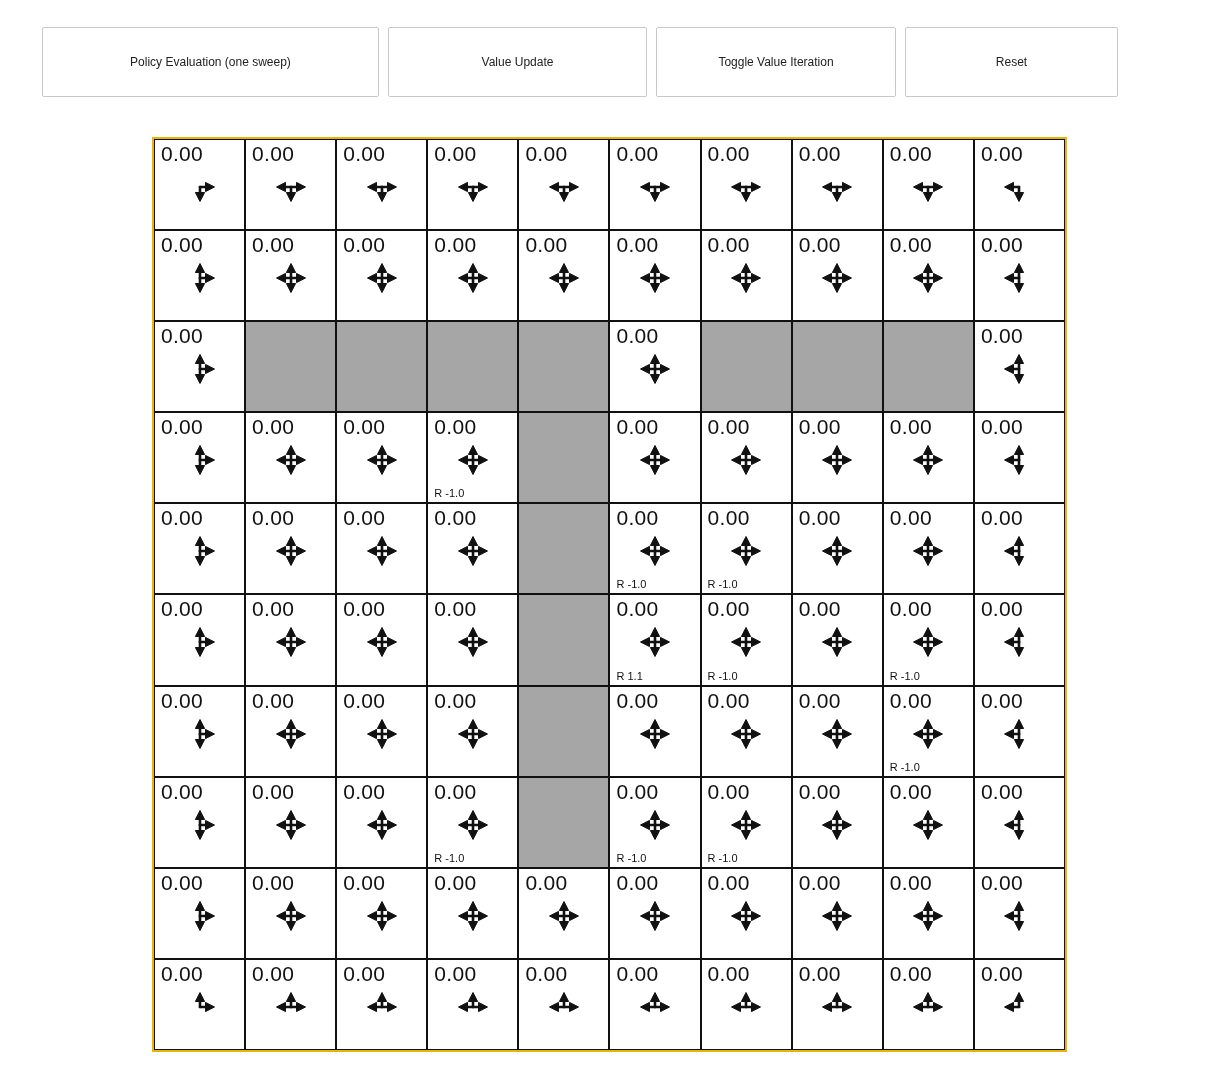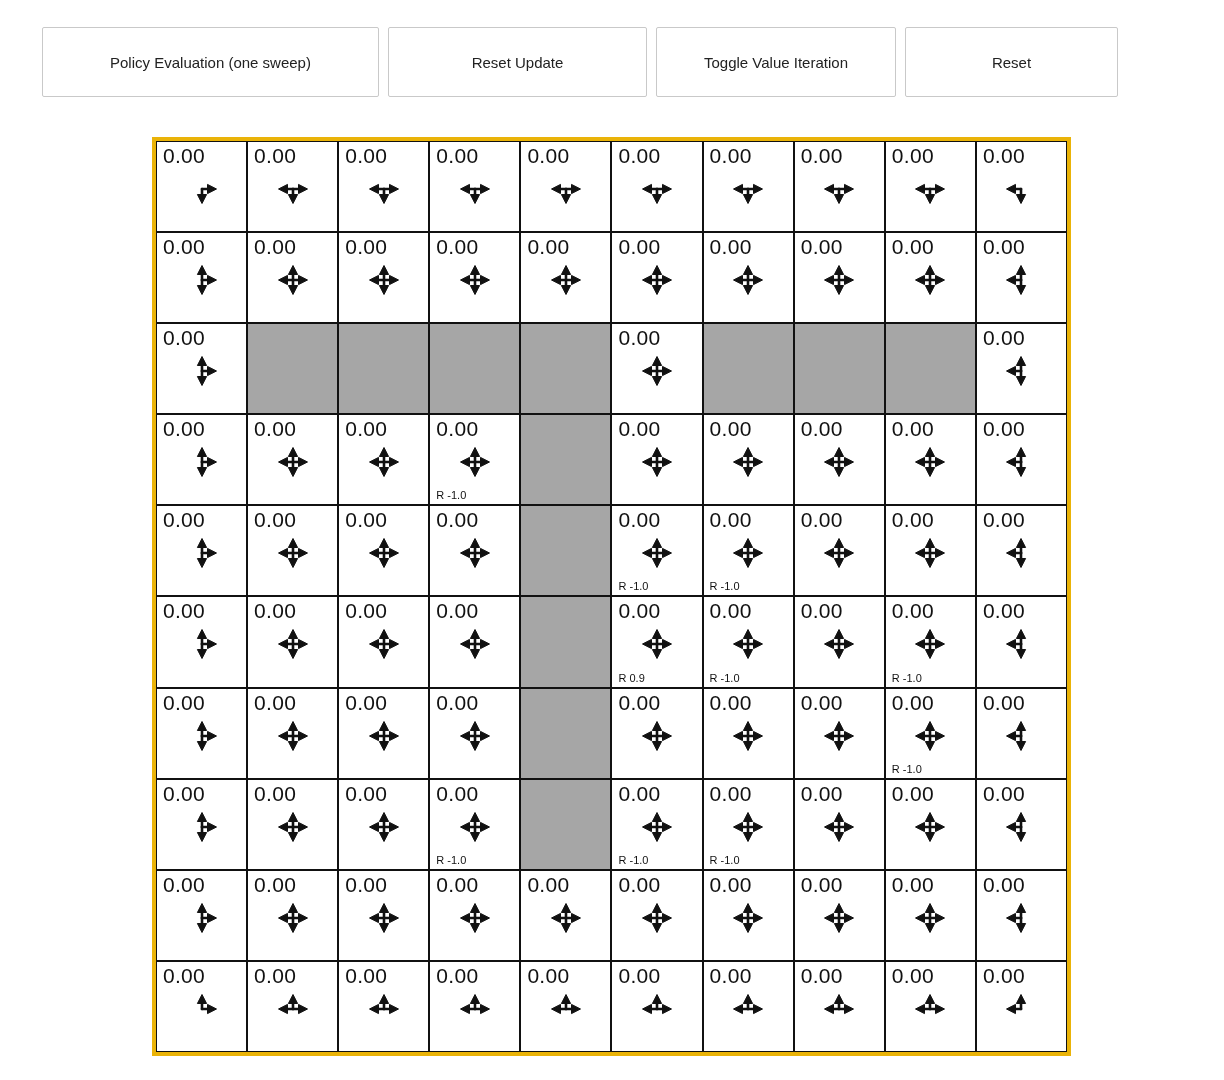--- a/index.html
+++ b/index.html
@@ -1,35 +1,35 @@
 <!DOCTYPE html>
 <html><head>
 <meta charset="utf-8">
 <style>
   html,body{margin:0;padding:0;width:1224px;height:1080px;background:#ffffff;
     font-family:"Liberation Sans", sans-serif;overflow:hidden;}
   .toolbar{position:absolute;left:42px;top:27px;display:flex;gap:9px;height:70px;}
   .toolbar button{background:#ffffff;border:1px solid #c9c9c9;border-radius:2px;
-    font-size:15px;color:#222;font-family:"Liberation Sans",sans-serif;cursor:pointer;padding:0;}
+    font-size:12px;color:#222;font-family:"Liberation Sans",sans-serif;cursor:pointer;padding:0;}
   .btn-1{width:337px;} .btn-2{width:259px;} .btn-3{width:240px;} .btn-4{width:213px;}
   .gridworld{position:absolute;left:152px;top:137px;width:911px;height:911px;
     display:grid;grid-template-columns:repeat(10,1fr);grid-template-rows:repeat(10,1fr);
-    border:4px solid #eab308;background:#fff;}
+    border:2px solid #eab308;background:#fff;}
   .cell{position:relative;border:1px solid #111;box-sizing:border-box;background:#fff;}
   .cell.wall{background:#a6a6a6;}
   .val{position:absolute;top:2px;left:6px;font-size:21px;color:#111;letter-spacing:0.3px;}
   .glyph{position:absolute;top:27px;left:50%;transform:translateX(-50%);}
   .reward{position:absolute;bottom:3px;left:6px;font-size:11px;color:#111;font-weight:500;}
 </style>
 </head>
 <body>
 
 <div class="toolbar">
   <button class="btn-1">Policy Evaluation (one sweep)</button>
-  <button class="btn-2">Reset Update</button>
+  <button class="btn-2">Value Update</button>
   <button class="btn-3">Toggle Value Iteration</button>
   <button class="btn-4">Reset</button>
 </div>
 
 <div class="gridworld">
     <div class="cell">
       <span class="val">0.00</span>
       <svg width="40" height="40" viewBox="-20 -20 40 40" class="glyph">
         <g transform="rotate(90)">
           <line x1="0" y1="0" x2="0" y2="-7" stroke="#111111" stroke-width="2.6" stroke-linecap="round"></line>
@@ -915,21 +915,21 @@
         </g>
         <g transform="rotate(270)">
           <line x1="0" y1="0" x2="0" y2="-7" stroke="#111111" stroke-width="2.6" stroke-linecap="round"></line>
           <polygon points="0,-14.5 -4.6,-5.5 4.6,-5.5" fill="#111111" stroke="#111111" stroke-linejoin="round"></polygon>
         </g>
         <g transform="rotate(90)">
           <line x1="0" y1="0" x2="0" y2="-7" stroke="#111111" stroke-width="2.6" stroke-linecap="round"></line>
           <polygon points="0,-14.5 -4.6,-5.5 4.6,-5.5" fill="#111111" stroke="#111111" stroke-linejoin="round"></polygon>
         </g>
       </svg>
-      <span class="reward">R 0.9</span>
+      <span class="reward">R 1.1</span>
     </div>
     <div class="cell">
       <span class="val">0.00</span>
       <svg width="40" height="40" viewBox="-20 -20 40 40" class="glyph">
         <g transform="rotate(0)">
           <line x1="0" y1="0" x2="0" y2="-7" stroke="#111111" stroke-width="2.6" stroke-linecap="round"></line>
           <polygon points="0,-14.5 -4.6,-5.5 4.6,-5.5" fill="#111111" stroke="#111111" stroke-linejoin="round"></polygon>
         </g>
         <g transform="rotate(180)">
           <line x1="0" y1="0" x2="0" y2="-7" stroke="#111111" stroke-width="2.6" stroke-linecap="round"></line>

